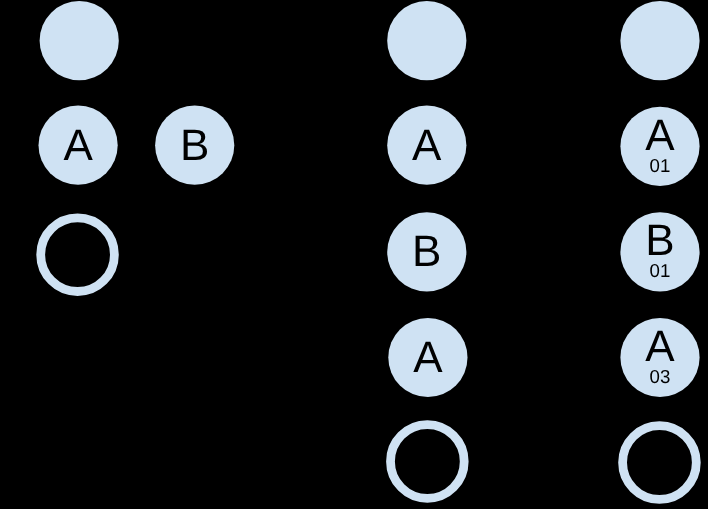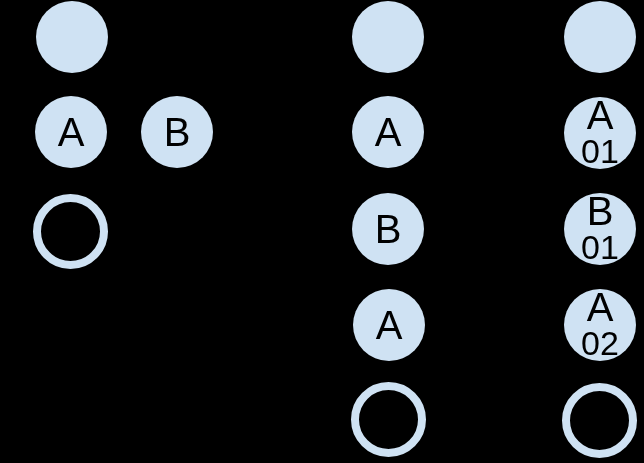--- a/index.html
+++ b/index.html
@@ -33,21 +33,21 @@
     border-color: var(--node-fill, #cfe2f3);
   }
   .node .label {
     color: var(--node-text, #000000);
     font-size: 40px;
     line-height: 0.82;
     letter-spacing: 0;
   }
   .node .sublabel {
     color: var(--node-text, #000000);
-    font-size: 34px;
+    font-size: 17px;
     line-height: 0.95;
     margin-top: 3px;
     text-align: right;
   }
 </style>
 </head>
 <body>
 
 <div id="canvas" style="width: 644px; height: 463px; background: rgb(0, 0, 0);">
     <div>
@@ -78,17 +78,17 @@
       <div class="node event" style="width: 72px; height: 72px; left: 564px; top: 97px;">
         <span class="label">A</span>
         <span class="sublabel">01</span>
       </div>
       <div class="node event" style="width: 72px; height: 72px; left: 564px; top: 193px;">
         <span class="label">B</span>
         <span class="sublabel">01</span>
       </div>
       <div class="node event" style="width: 72px; height: 72px; left: 564px; top: 289px;">
         <span class="label">A</span>
-        <span class="sublabel">02</span>
+        <span class="sublabel">03</span>
       </div>
       <div class="node end" style="width: 75px; height: 75px; left: 561.5px; top: 382.5px; border-width: 8px;"></div>
     </div>
   </div>
 
 </body></html>

